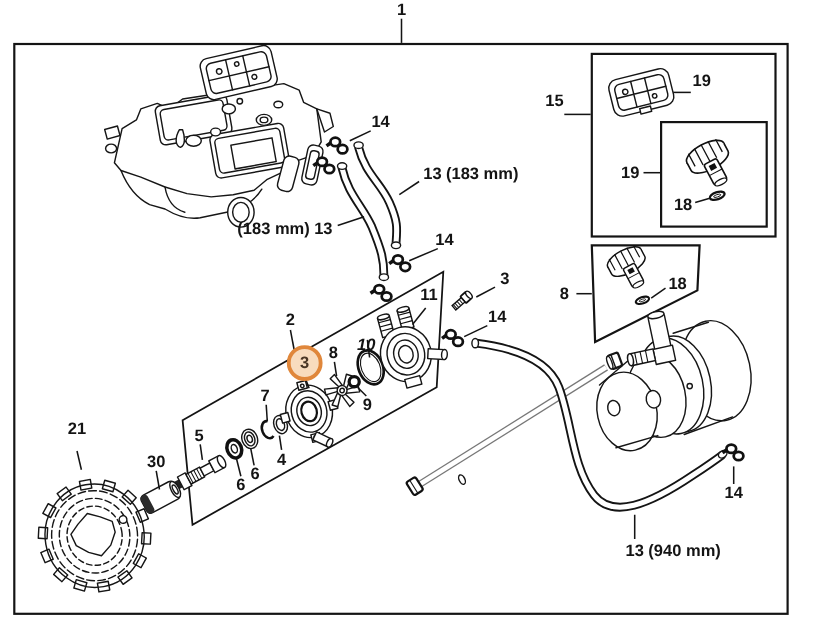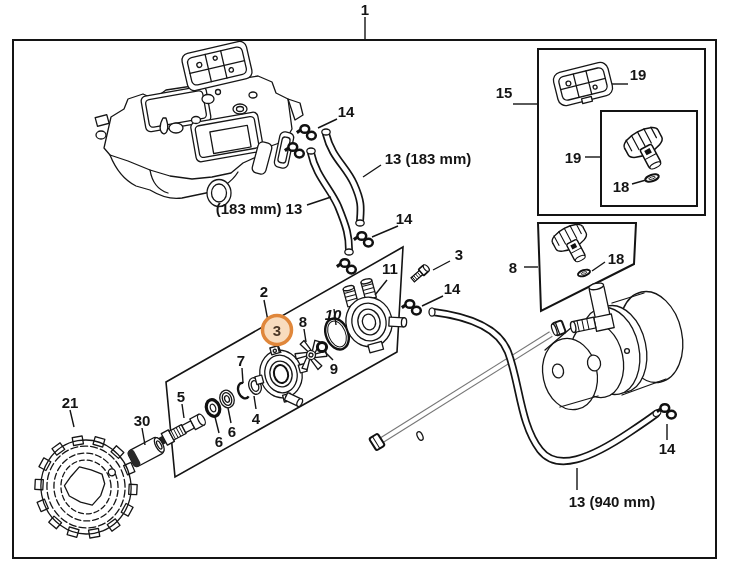--- a/index.html
+++ b/index.html
@@ -397,15 +397,15 @@
 <div class="callout" style="left:404px;top:218px;">14</div>
 <div class="callout" style="left:452px;top:288px;">14</div>
 <div class="callout" style="left:667px;top:448px;">14</div>
 <div class="callout" style="left:504px;top:92px;">15</div>
 <div class="callout" style="left:513px;top:267px;">8</div>
 <div class="callout" style="left:573px;top:157px;">19</div>
 <div class="callout" style="left:621px;top:186px;">18</div>
 <div class="callout" style="left:616px;top:258px;">18</div>
 <div class="callout" style="left:638px;top:74px;">19</div>
 <div class="callout" style="left:142px;top:420px;">30</div>
-<div class="callout" style="left:70px;top:402px;">21</div>
+<div class="callout" style="left:70px;top:390px;">21</div>
 
 </div>
 
 </body></html>

